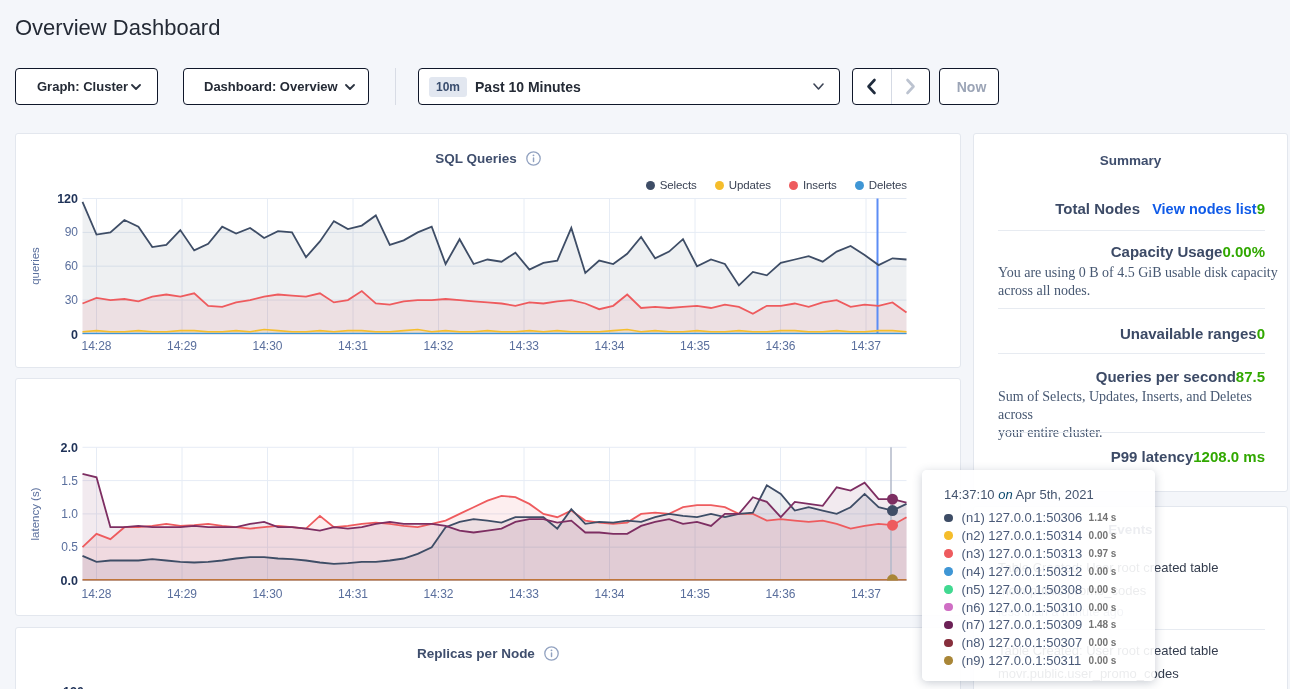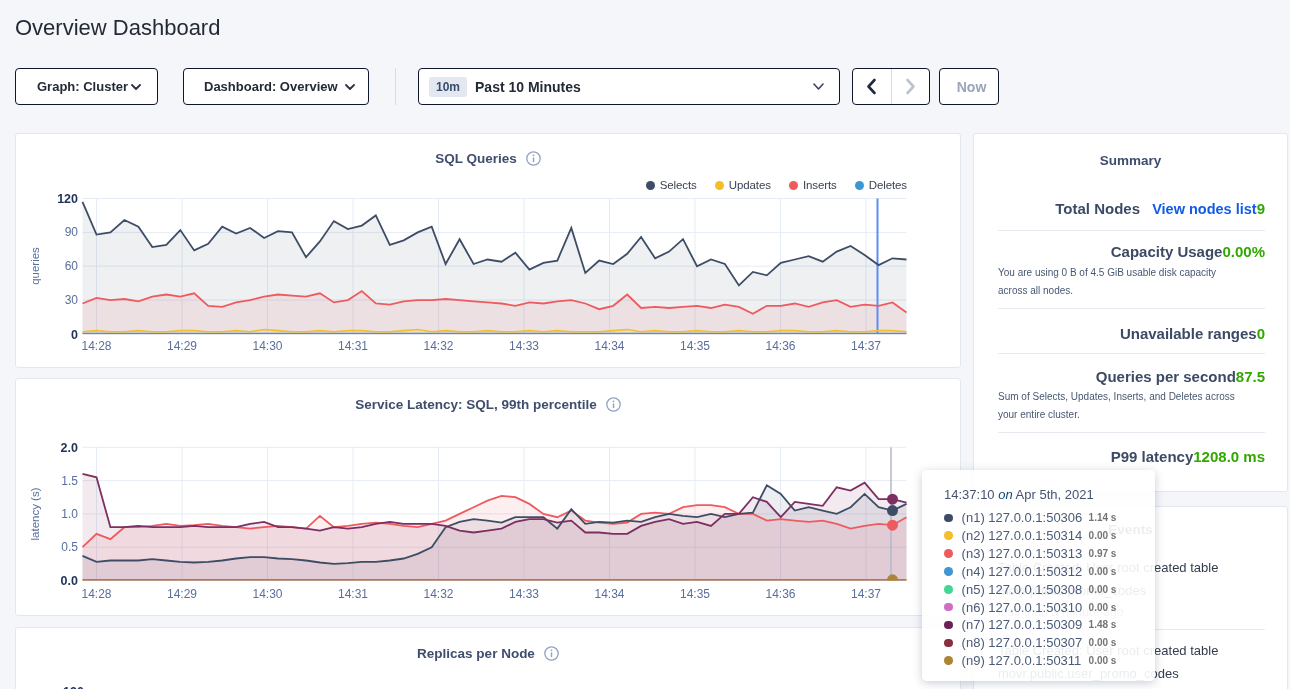--- a/index.html
+++ b/index.html
@@ -7,21 +7,21 @@
 .ctitle { position:absolute; left:0; right:0; display:flex; justify-content:center;
   align-items:center; gap:9px; font-size:13.5px; font-weight:bold; color:#3f4e6d; }
 .litem { display:inline-flex; align-items:center; gap:5px; font-size:11.5px; letter-spacing:-0.1px; color:#3a4254; }
 .ldot { width:9px; height:9px; border-radius:50%; display:inline-block; }
 .btn { position:absolute; top:68px; height:37px; background:#fff; border:1px solid #0f172a;
   border-radius:4px; display:flex; align-items:center; justify-content:space-between; white-space:nowrap;
   font-size:13px; font-weight:bold; color:#242a35; padding:0 16px 0 21px; }
 .srow { position:absolute; left:24px; width:267px; display:flex; justify-content:flex-end;
   font-size:15px; font-weight:bold; color:#3c4a66; }
 .sval { color:#31a800; }
-.sdesc { position:absolute; left:24px; width:290px; font-size:10px; color:#475872; line-height:18px; }
+.sdesc { position:absolute; left:24px; width:290px; font-size:14px; color:#475872; line-height:18px;font-family:Liberation Serif, serif; }
 .sdiv { position:absolute; left:24px; width:267px; border-top:1px solid #e7ebf1; }
 .ttrow { display:flex; align-items:center; height:17.85px; }
 .ttdot { width:8.6px; height:8.6px; border-radius:50%; flex:none; margin-right:9px; }
 .ttlabel { font-size:13px; color:#4a5a78; width:127px; }
 .ttval { font-size:10px; font-weight:bold; color:#737373; }
 </style></head>
 <body>
 <div style="position:absolute;left:15px;top:15px;font-size:22px;color:#242a35;">Overview Dashboard</div>
 
 <div class="btn" style="left:15px;width:143px;">Graph: Cluster <svg width="10" height="6" viewBox="0 0 10 6" style="flex:none;">
@@ -97,25 +97,20 @@
 <text x="508.0" y="215.5" text-anchor="middle" font-size="12" fill="#5a6f9d">14:33</text>
 <text x="593.5" y="215.5" text-anchor="middle" font-size="12" fill="#5a6f9d">14:34</text>
 <text x="679.0" y="215.5" text-anchor="middle" font-size="12" fill="#5a6f9d">14:35</text>
 <text x="764.5" y="215.5" text-anchor="middle" font-size="12" fill="#5a6f9d">14:36</text>
 <text x="850.0" y="215.5" text-anchor="middle" font-size="12" fill="#5a6f9d">14:37</text>
 <text x="22.5" y="132" transform="rotate(-90 22.5 132)" text-anchor="middle" font-size="11.5" fill="#5a6f9d">queries</text>
 </svg>
 </div>
 
 <div class="card" style="left:15px;top:378px;width:946px;height:238px;">
-  <div class="ctitle" style="top:18px;">Service Latency: SQL, 99th percentile <svg width="15" height="15" viewBox="0 0 15 15" style="flex:none;">
-        <circle cx="7.5" cy="7.5" r="6.7" fill="none" stroke="#92a2c0" stroke-width="1.3"></circle>
-        <rect x="6.8" y="6.3" width="1.45" height="4.9" rx="0.7" fill="#92a2c0"></rect>
-        <circle cx="7.5" cy="4.35" r="0.95" fill="#92a2c0"></circle>
-      </svg></div>
   <svg width="944" height="236" style="position:absolute;left:0;top:0;">
 <defs>
         <clipPath id="cpb">
           <rect x="0" y="0" width="944" height="201.5"></rect>
         </clipPath>
       </defs>
 <line x1="80.5" y1="68.3" x2="80.5" y2="201.5" stroke="#e6ecf5" stroke-width="1"></line>
 <line x1="166.0" y1="68.3" x2="166.0" y2="201.5" stroke="#e6ecf5" stroke-width="1"></line>
 <line x1="251.5" y1="68.3" x2="251.5" y2="201.5" stroke="#e6ecf5" stroke-width="1"></line>
 <line x1="337.0" y1="68.3" x2="337.0" y2="201.5" stroke="#e6ecf5" stroke-width="1"></line>

